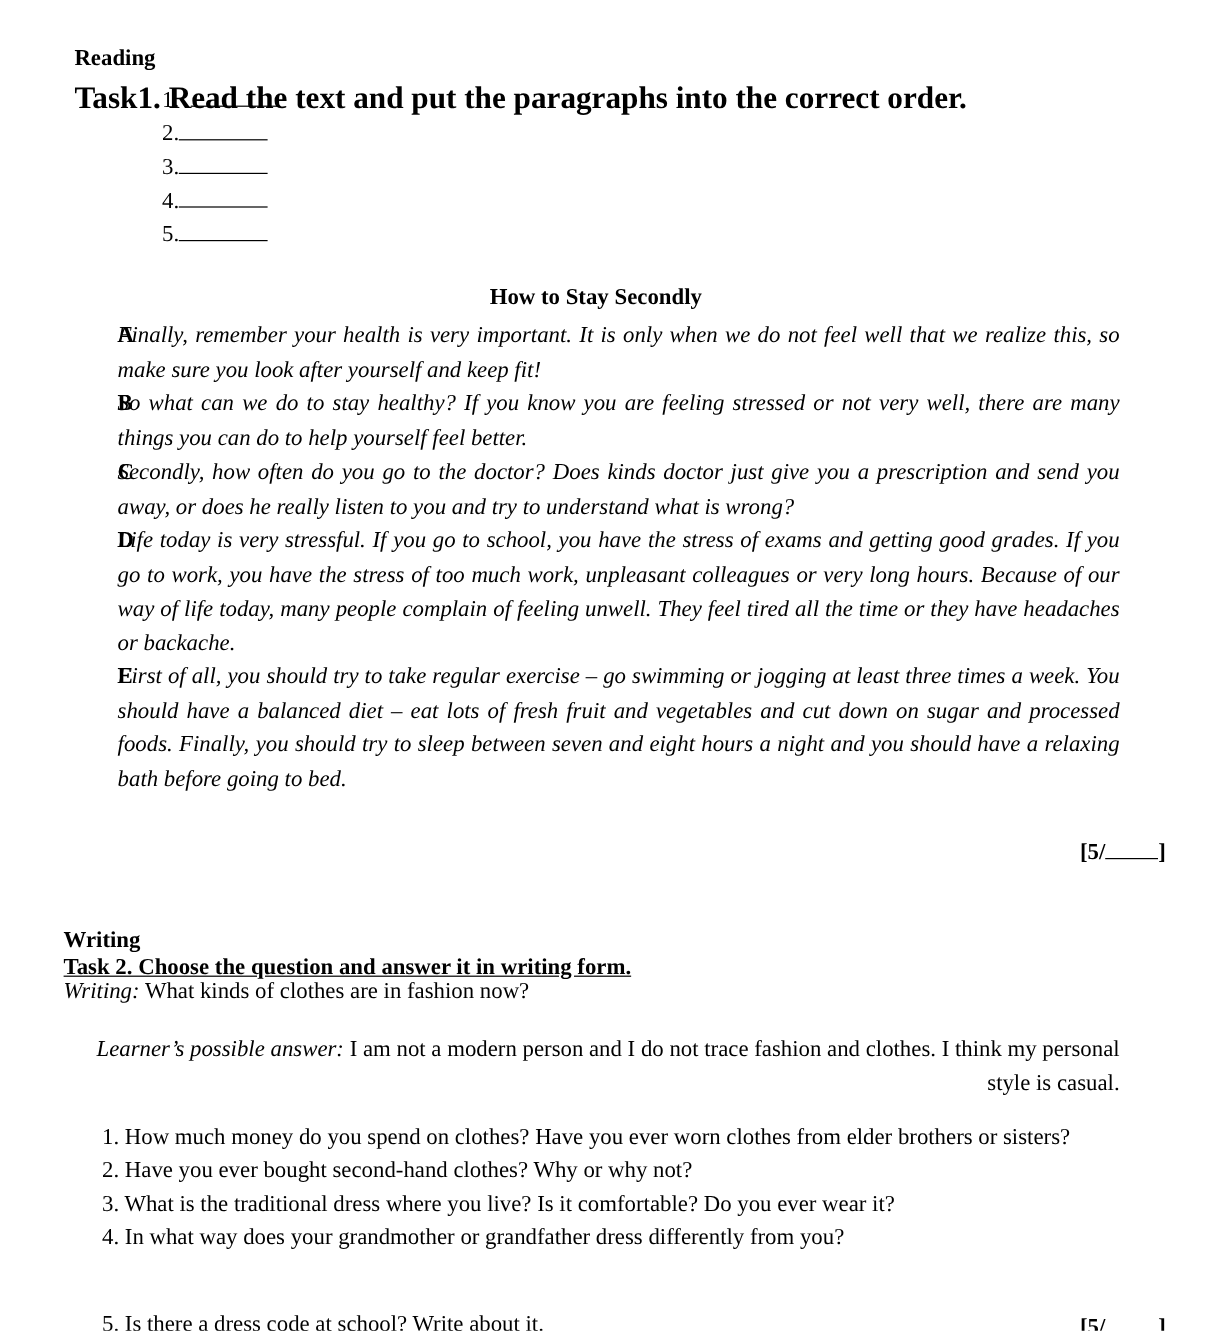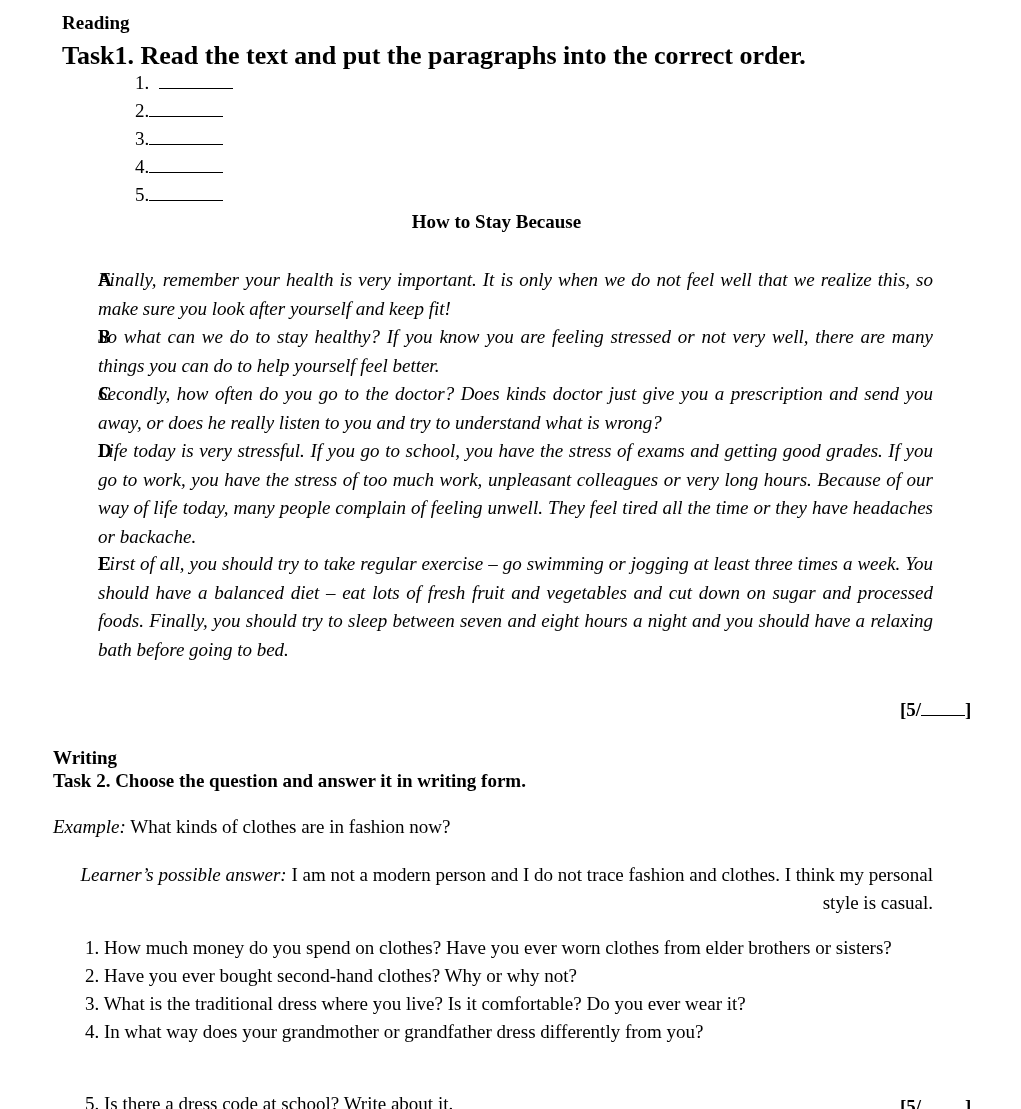--- a/index.html
+++ b/index.html
@@ -10,21 +10,21 @@
     body {
       width: 1021px;
       height: 1109px;
       overflow: hidden;
       position: relative;
       font-family: "Liberation Serif", "DejaVu Serif", serif;
       color: #000;
       font-size: 19px;
     }
     .abs { position: absolute; }
-    .bold { font-weight: bold; }
+    .bold { font-weight: bold; margin-top: 26px; }
     .italic { font-style: italic; }
 
     #reading-heading { left: 62px; top: 12px; font-size: 19px; }
     #task1-title { left: 62px; top: 41px; font-size: 26px; }
 
     .order-line {
       position: absolute;
       left: 135px;
       font-size: 19px;
       line-height: 22px;
@@ -64,21 +64,21 @@
       font-size: 19px;
     }
     .score .sblank {
       display: inline-block;
       width: 44px;
       border-bottom: 1.5px solid #000;
       height: 16px;
     }
 
     #writing-heading { left: 53px; top: 747px; }
-    #task2-title { left: 53px; top: 770px; }
+    #task2-title { left: 53px; top: 770px; text-decoration: underline; }
     #example-line { left: 53px; top: 816px; }
     #answer-block { left: 53px; top: 861px; width: 880px; line-height: 28px; text-align: right; }
 
     .q-item {
       position: absolute;
       left: 85px;
       font-size: 19px;
       line-height: 22px;
       white-space: nowrap;
     }
@@ -99,21 +99,21 @@
 <div class="order-line" style="top:128px;">
   <span>3.</span><span class="blank" style="width:74px;"></span>
 </div>
 <div class="order-line" style="top:156px;">
   <span>4.</span><span class="blank" style="width:74px;"></span>
 </div>
 <div class="order-line" style="top:184px;">
   <span>5.</span><span class="blank" style="width:74px;"></span>
 </div>
 
-<div id="story-title" class="abs bold">How to Stay Because</div>
+<div id="story-title" class="abs bold">How to Stay Secondly</div>
 
 <div class="para" style="top:266px;">
   <span class="letter">A</span>
   <span class="ptext">Finally, remember your health is very important. It is only when we do not feel well that we realize this, so make sure you look after yourself and keep fit!</span>
 </div>
 <div class="para" style="top:323px;">
   <span class="letter">B</span>
   <span class="ptext">So what can we do to stay healthy? If you know you are feeling stressed or not very well, there are many things you can do to help yourself feel better.</span>
 </div>
 <div class="para" style="top:380px;">
@@ -130,21 +130,21 @@
 </div>
 
 <div class="score" style="left:900px; top:699px;">
   <span>[5/</span><span class="sblank"></span><span>]</span>
 </div>
 
 <div id="writing-heading" class="abs bold">Writing</div>
 <div id="task2-title" class="abs bold">Task 2. Choose the question and answer it in writing form.</div>
 
 <div id="example-line" class="abs">
-  <span class="italic">Example:</span><span> What kinds of clothes are in fashion now?</span>
+  <span class="italic">Writing:</span><span> What kinds of clothes are in fashion now?</span>
 </div>
 
 <div id="answer-block" class="abs">
   <span class="italic">Learner’s possible answer:</span><span> I am not a modern person and I do not trace fashion and clothes. I think my personal style is casual.</span>
 </div>
 
 <div class="q-item" style="top:937px;">1. How much money do you spend on clothes? Have you ever worn clothes from elder brothers or sisters?</div>
 <div class="q-item" style="top:965px;">2. Have you ever bought second-hand clothes? Why or why not?</div>
 <div class="q-item" style="top:993px;">3. What is the traditional dress where you live? Is it comfortable? Do you ever wear it?</div>
 <div class="q-item" style="top:1021px;">4. In what way does your grandmother or grandfather dress differently from you?</div>

